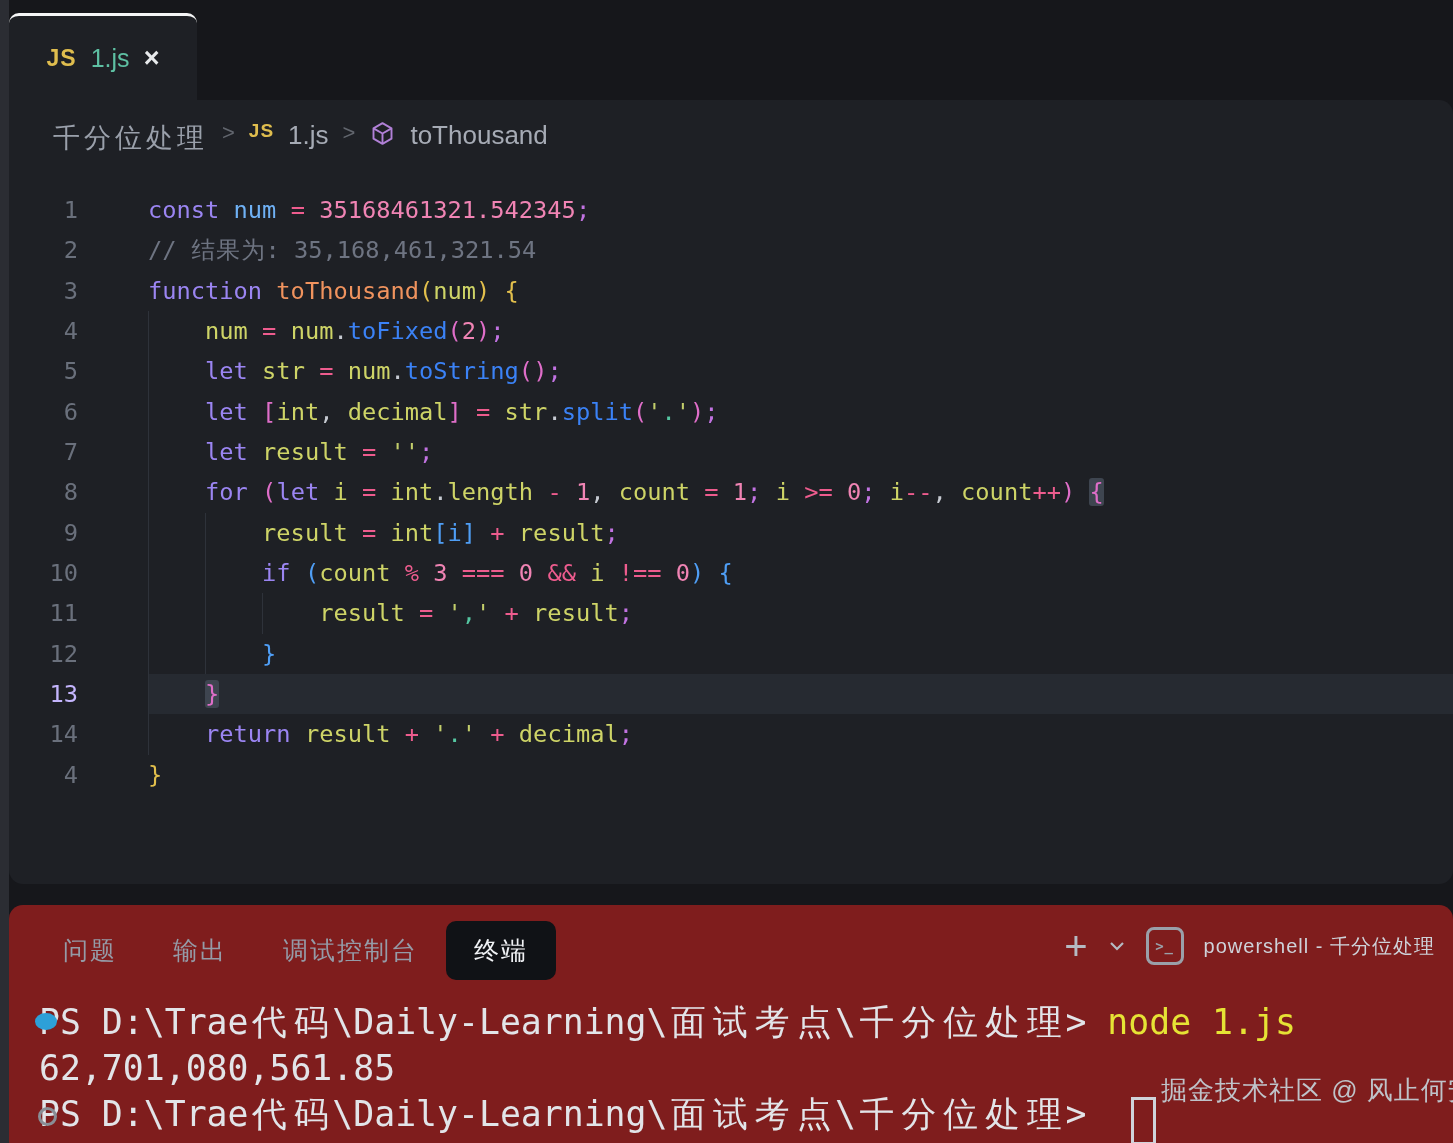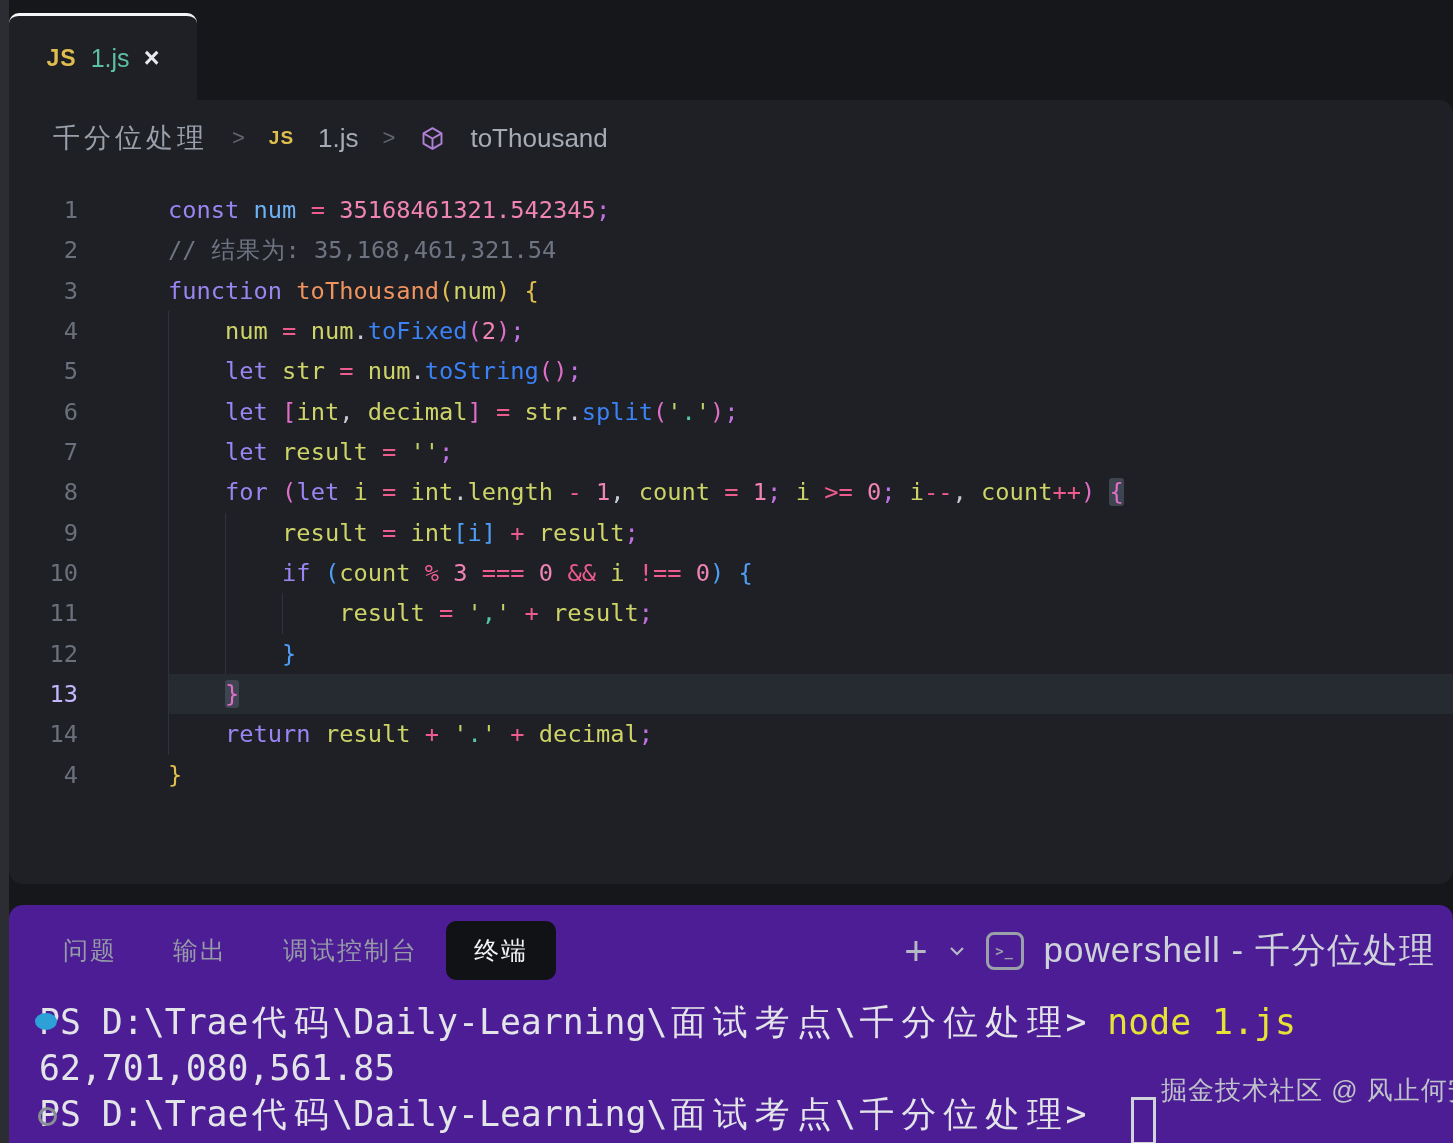--- a/index.html
+++ b/index.html
@@ -15,32 +15,32 @@
     position:absolute;left:0;top:13px;width:188px;height:84px;background:#1e2025;
     border-top:3px solid #f5f6f7;border-radius:10px 10px 0 0;
     display:flex;align-items:center;justify-content:center;gap:14px;
   }
   .tab .js-badge{color:#dfbd4e;font-weight:700;font-size:23px;letter-spacing:1px}
   .tab .fname{color:#5ec0a3;font-size:25px}
   .tab .close{color:#e8eaec;font-size:27px;line-height:1;font-weight:700}
 
   
   .editor{position:absolute;left:9px;top:100px;width:1444px;height:784px;background:#1e2025;border-radius:0 14px 14px 14px}
-  .breadcrumb{position:absolute;left:44px;top:20px;display:flex;align-items:center;gap:24px}
+  .breadcrumb{position:absolute;left:44px;top:20px;display:flex;gap:14px}
   .bc-folder{font-size:27px;color:#9aa0ab;letter-spacing:4px}
   .bc-sep{font-size:22px;color:#62666e}
   .bc-js{font-size:19px;font-weight:700;color:#dfbd4e;letter-spacing:1px}
   .bc-file{font-size:26px;color:#a6abb5}
   .bc-symbol{font-size:26px;color:#a6abb5}
   .bc-cube{width:27px;height:27px;display:block}
 
   .code{position:absolute;left:0;top:90px;right:0;font-family:"DejaVu Sans Mono",monospace;font-size:23.7px;line-height:40.35px}
   .crow{display:flex;height:40.35px}
   .crow .ln{width:69px;text-align:right;color:#6a707c;flex:none;user-select:none}
-  .crow .cl{flex:1;margin-left:90px;position:relative;white-space:pre}
+  .crow .cl{flex:1;margin-left:70px;position:relative;white-space:pre}
   .crow.cur .cl{background:#262a31}
   .crow.cur .ln{color:#c4b5fd}
   .guide{position:absolute;top:0;bottom:0;width:1px;background:#2e323a}
   .tok.hl{background:#3e4550;border-radius:3px}
   .cjk1{display:inline-block;width:1.05em;text-align:center}
 
   
   .pln{color:#d8dbe2}
   .kw{color:#9b85f2}
   .var{color:#ced467}
@@ -53,32 +53,32 @@
   .strq{color:#c3ce6b}
   .cmt{color:#6e7482}
   .dot{color:#c6cad2}
   .semi{color:#c273e2}
   .pun{color:#c6cad2}
   .b1{color:#e2bf4c}
   .b2{color:#df6ec9}
   .b3{color:#4f9ef5}
 
   
-  .panel{position:absolute;left:9px;top:905px;width:1444px;height:238px;background:#4c1d95;border-radius:14px 14px 0 0}
+  .panel{position:absolute;left:9px;top:905px;width:1444px;height:238px;background:#7f1d1d;border-radius:14px 14px 0 0}
   .ptabs{position:absolute;left:26px;top:16px;display:flex;align-items:center}
   .ptab{font-size:25px;color:#959ba7;padding:13px 28px;border-radius:10px;letter-spacing:2px;cursor:default}
   .ptab.active{background:#101216;color:#f0f2f5}
   .pright{position:absolute;right:18px;top:22px;display:flex;align-items:center;gap:20px}
   .plus{font-size:40px;font-weight:100;color:#b5bac2;line-height:0.8}
   .ticon{
     width:32px;height:32px;border:3px solid #9aa0a9;border-radius:8px;color:#9aa0a9;
     font-family:"DejaVu Sans Mono",monospace;font-size:14px;font-weight:700;
     display:flex;align-items:center;justify-content:center;letter-spacing:1px;
   }
-  .shell-label{font-size:35px;color:#ced2d9;letter-spacing:1px}
+  .shell-label{font-size:20px;color:#ced2d9;letter-spacing:1px}
 
   .term{position:absolute;left:0;top:94px;right:0;font-family:"DejaVu Sans Mono",monospace;font-size:34.8px;line-height:46px;color:#e2e4e8}
   .trow{position:relative;padding-left:30px;height:46px;white-space:pre}
   .bullet-filled{position:absolute;left:26px;top:14px;width:22px;height:17px;border-radius:50%;background:#2da0d8}
   .bullet-hollow{position:absolute;left:29px;top:16px;width:13px;height:13px;border-radius:50%;border:3px solid #898e96}
   .t-fg{color:#e2e4e8}
   .t-yellow{color:#e6e335}
   .cjk2{display:inline-block;width:2ch;text-align:center}
   .cursor{position:absolute;left:1122px;top:192px;width:19px;height:42px;border:3px solid #cfd3da}
   .watermark{

